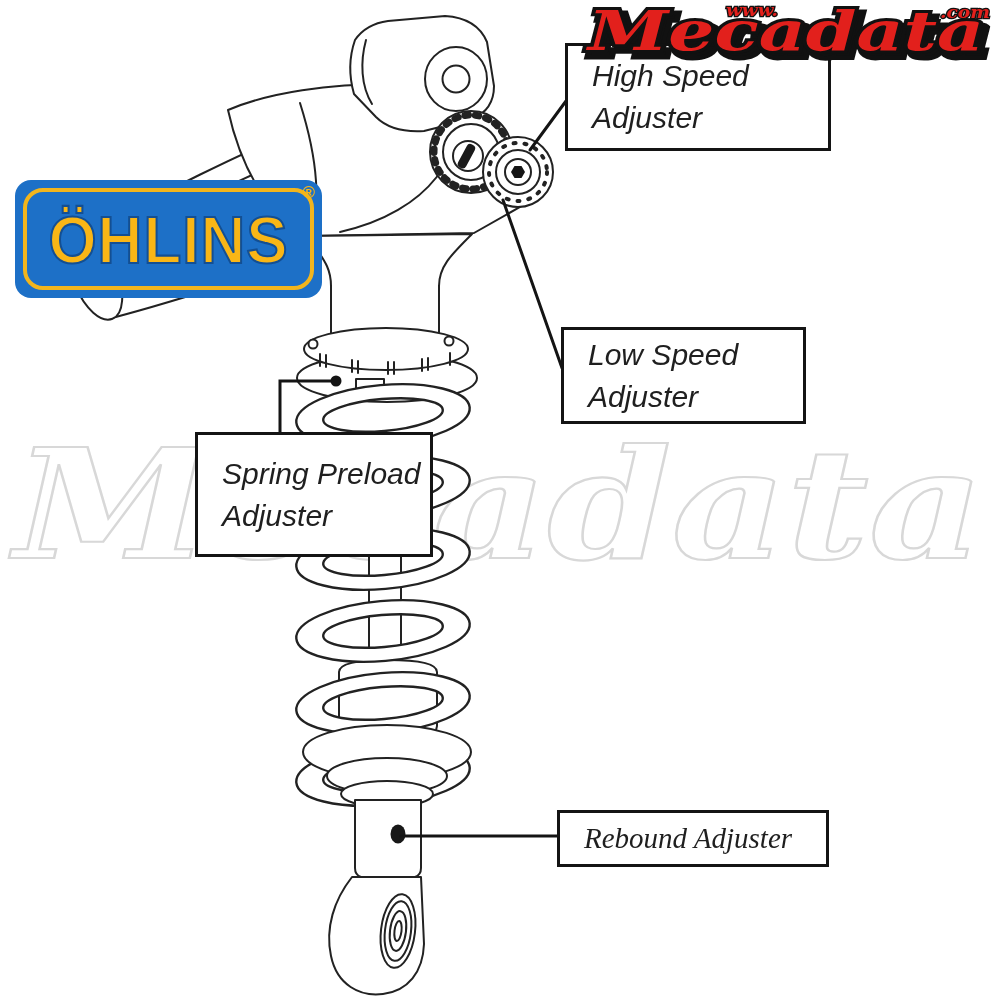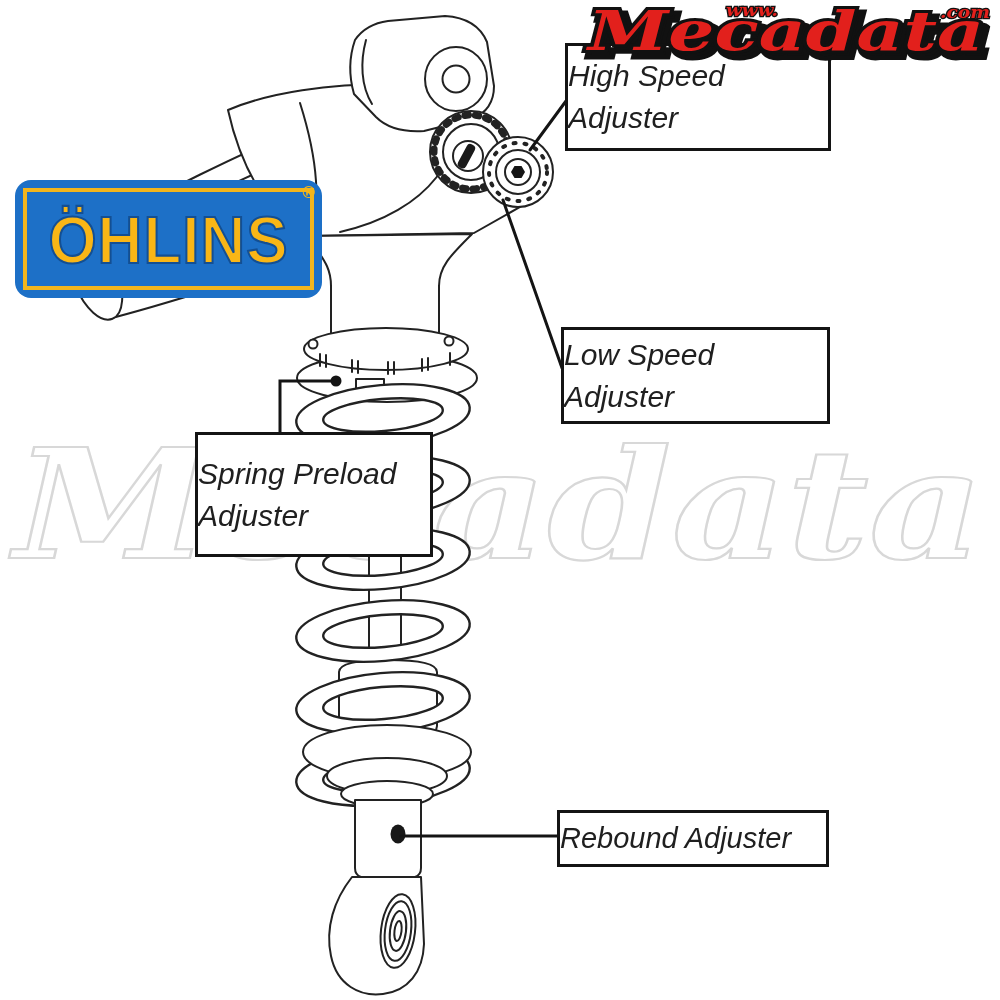--- a/index.html
+++ b/index.html
@@ -2,28 +2,28 @@
 <html><head>
 <meta charset="utf-8">
 <style>
   html,body{margin:0;padding:0;background:#fff;}
   .stage{position:relative;width:1000px;height:1000px;background:#ffffff;overflow:hidden;
          font-family:"Liberation Sans",sans-serif;}
   .stage > svg.art{position:absolute;left:0;top:0;z-index:1;}
   
   .callout{position:absolute;z-index:2;background:#ffffff;border:3px solid #141414;
            box-sizing:border-box;display:flex;flex-direction:column;justify-content:center;
-           padding-left:0;color:#1f1f1f;font-style:italic;font-size:30px;line-height:42px;
+           padding-left:24px;color:#1f1f1f;font-style:italic;font-size:30px;line-height:42px;
            font-family:"Liberation Sans",sans-serif;}
-  .callout.single{font-size:29px;line-height:normal;}
+  .callout.single{font-size:29px;line-height:normal;font-family:Liberation Serif, serif;}
   
   .ohlins{position:absolute;left:15px;top:180px;width:307px;height:118px;z-index:4;
           background:#1d70c7;border-radius:16px;box-sizing:border-box;}
   .ohlins .inner{position:absolute;left:8px;top:8px;right:8px;bottom:8px;
-          border:4px solid #f2b51d;border-radius:0;display:flex;align-items:center;
+          border:4px solid #f2b51d;border-radius:20px;display:flex;align-items:center;
           justify-content:center;text-align:center;}
   .ohlins .word{font-weight:bold;font-size:62px;letter-spacing:1px;color:#f9b616;
           -webkit-text-stroke:2px #134f93;transform:scaleY(1.08);}
   .ohlins .reg{position:absolute;top:3px;right:7px;font-size:17px;font-weight:bold;
           color:#f9b616;}
   .ohlins-tagline{position:absolute;left:17px;top:301px;width:312px;z-index:4;
           font-weight:bold;font-size:16.5px;letter-spacing:.5px;word-spacing:7px;
           color:#f2a11e;white-space:nowrap;}
   .mecadata-wrap{position:absolute;left:578px;top:0;z-index:5;}
 </style>
@@ -143,21 +143,21 @@
       <circle cx="336" cy="381" r="5.5" fill="#141414" stroke="none"></circle>
       <line x1="401" y1="836" x2="557" y2="836"></line>
     </g>
   </svg>
 
   <div class="callout" style="left:565px;top:43px;width:266px;height:108px;">
     <span>High Speed</span>
     <span>Adjuster</span>
   </div>
 
-  <div class="callout" style="left:561px;top:327px;width:269px;height:97px;">
+  <div class="callout" style="left:561px;top:327px;width:245px;height:97px;">
     <span>Low Speed</span>
     <span>Adjuster</span>
   </div>
 
   <div class="callout" style="left:195px;top:432px;width:238px;height:125px;">
     <span>Spring Preload</span>
     <span>Adjuster</span>
   </div>
 
   <div class="callout single" style="left:557px;top:810px;width:272px;height:57px;">

